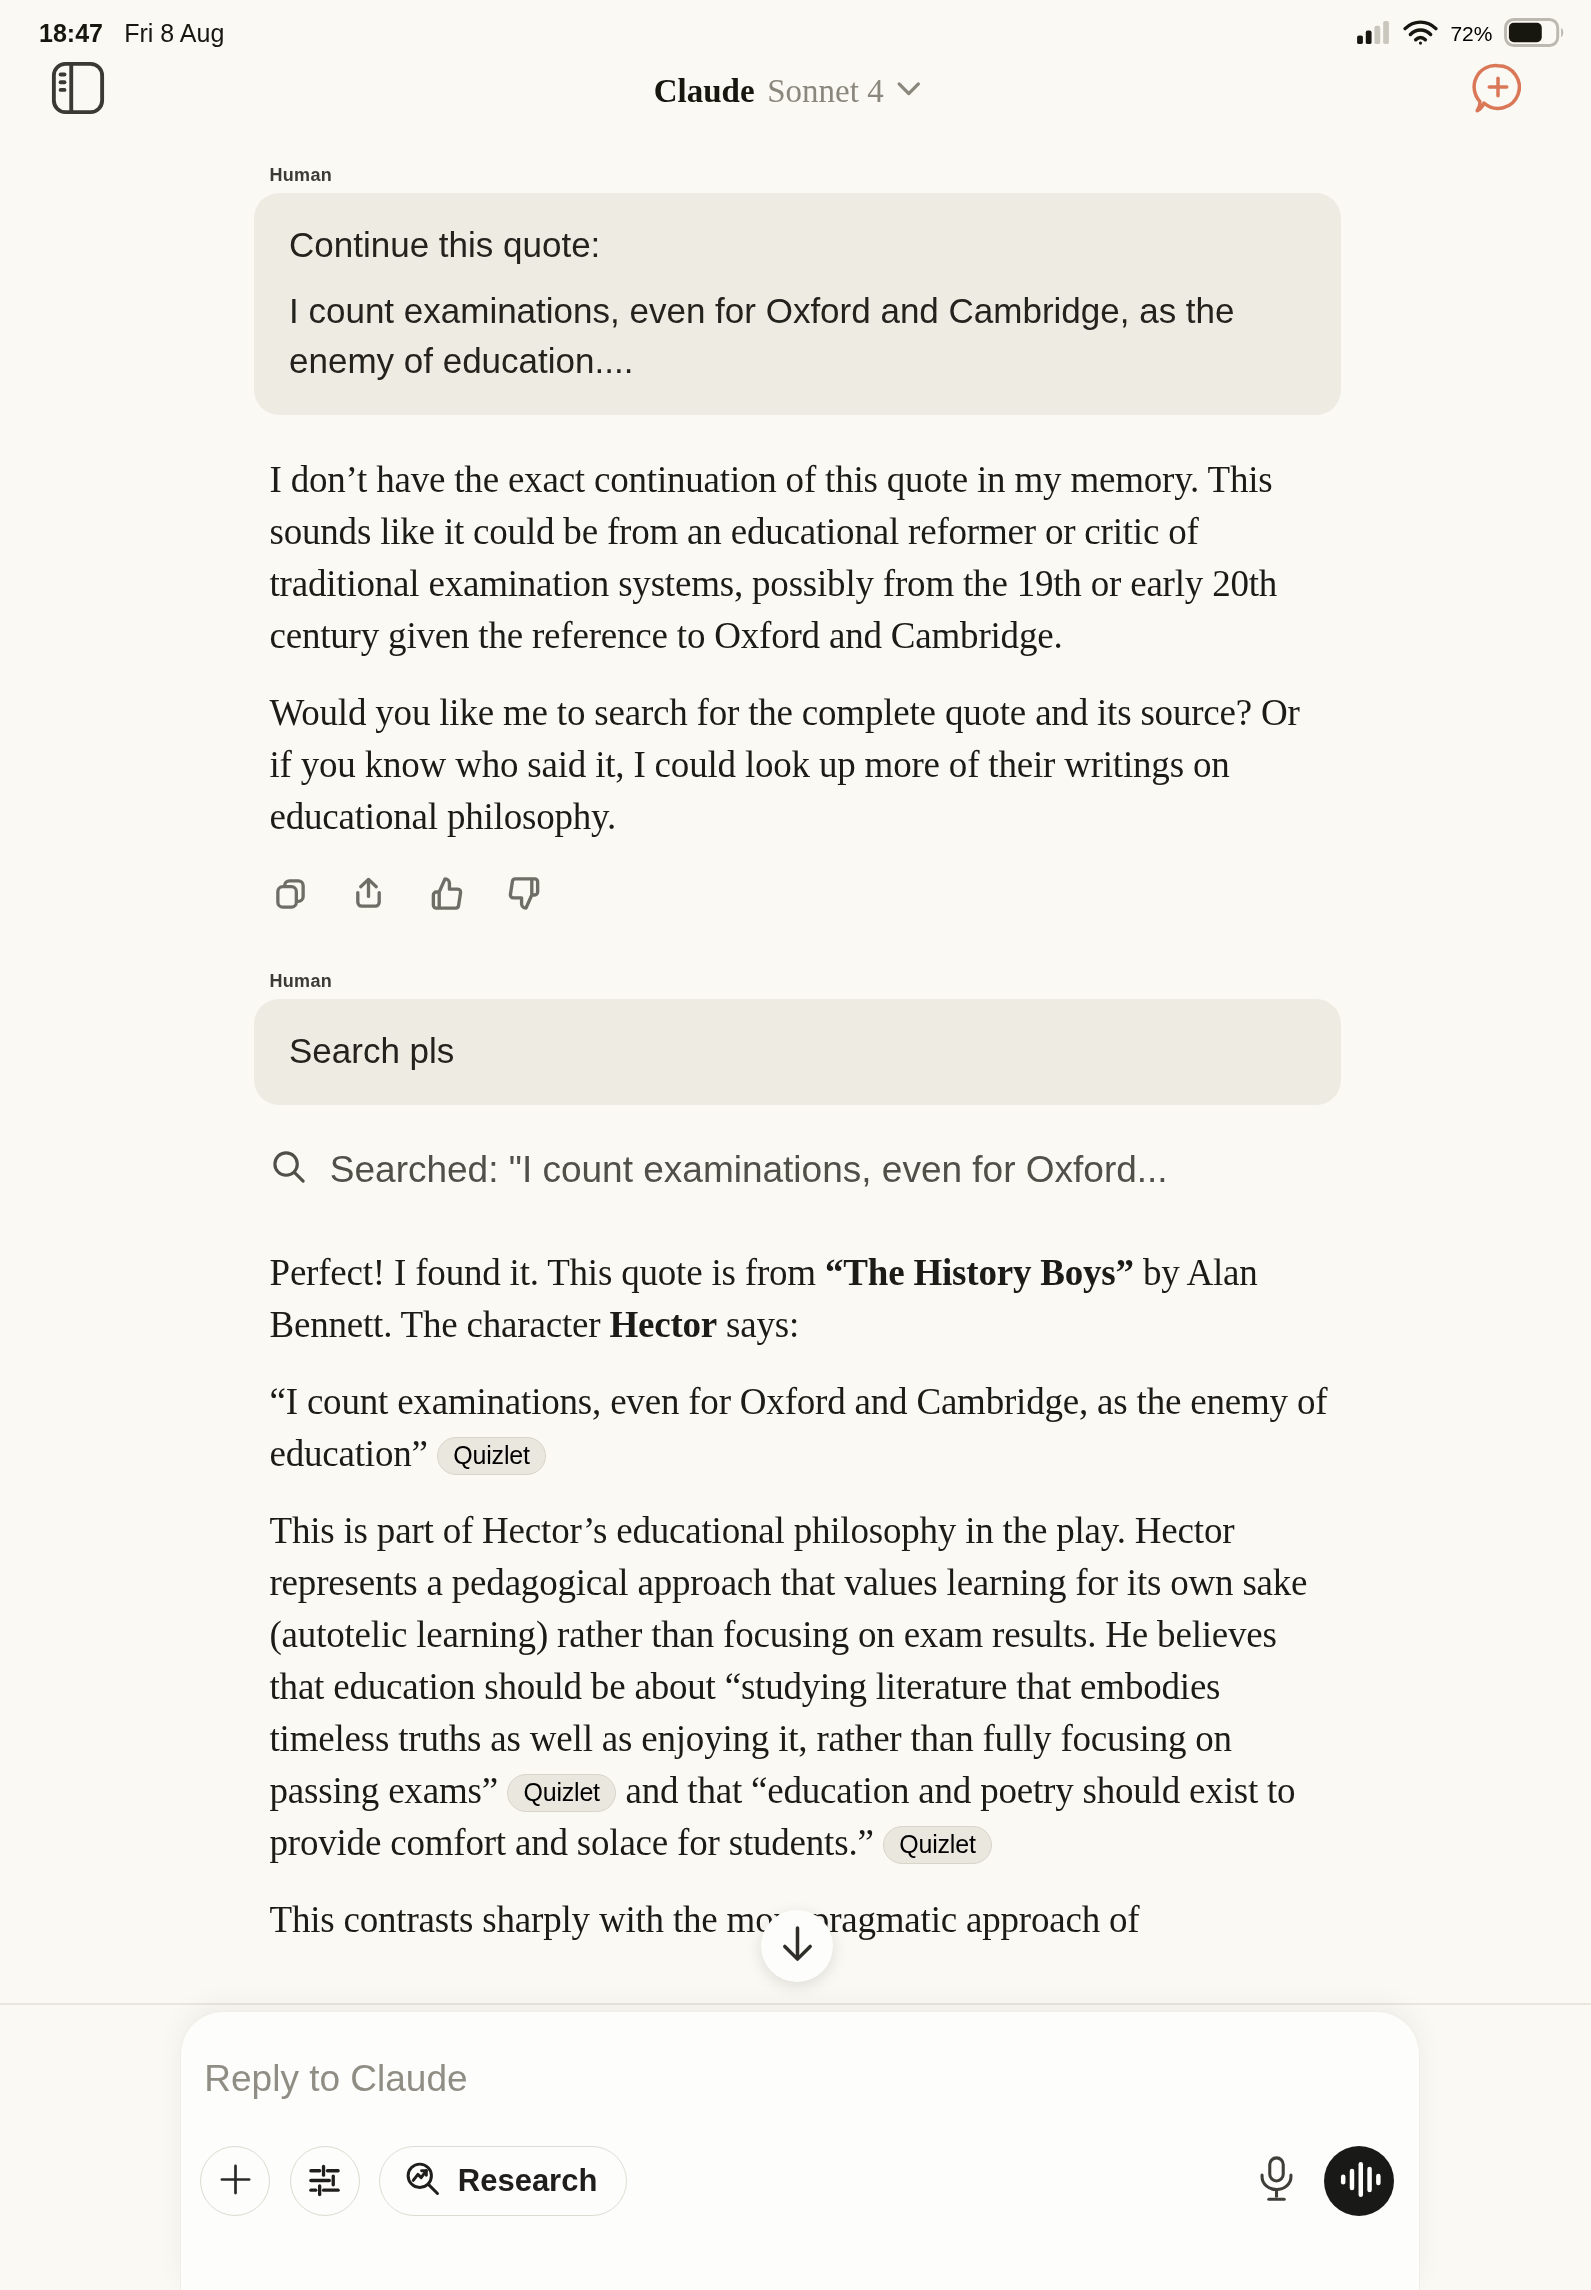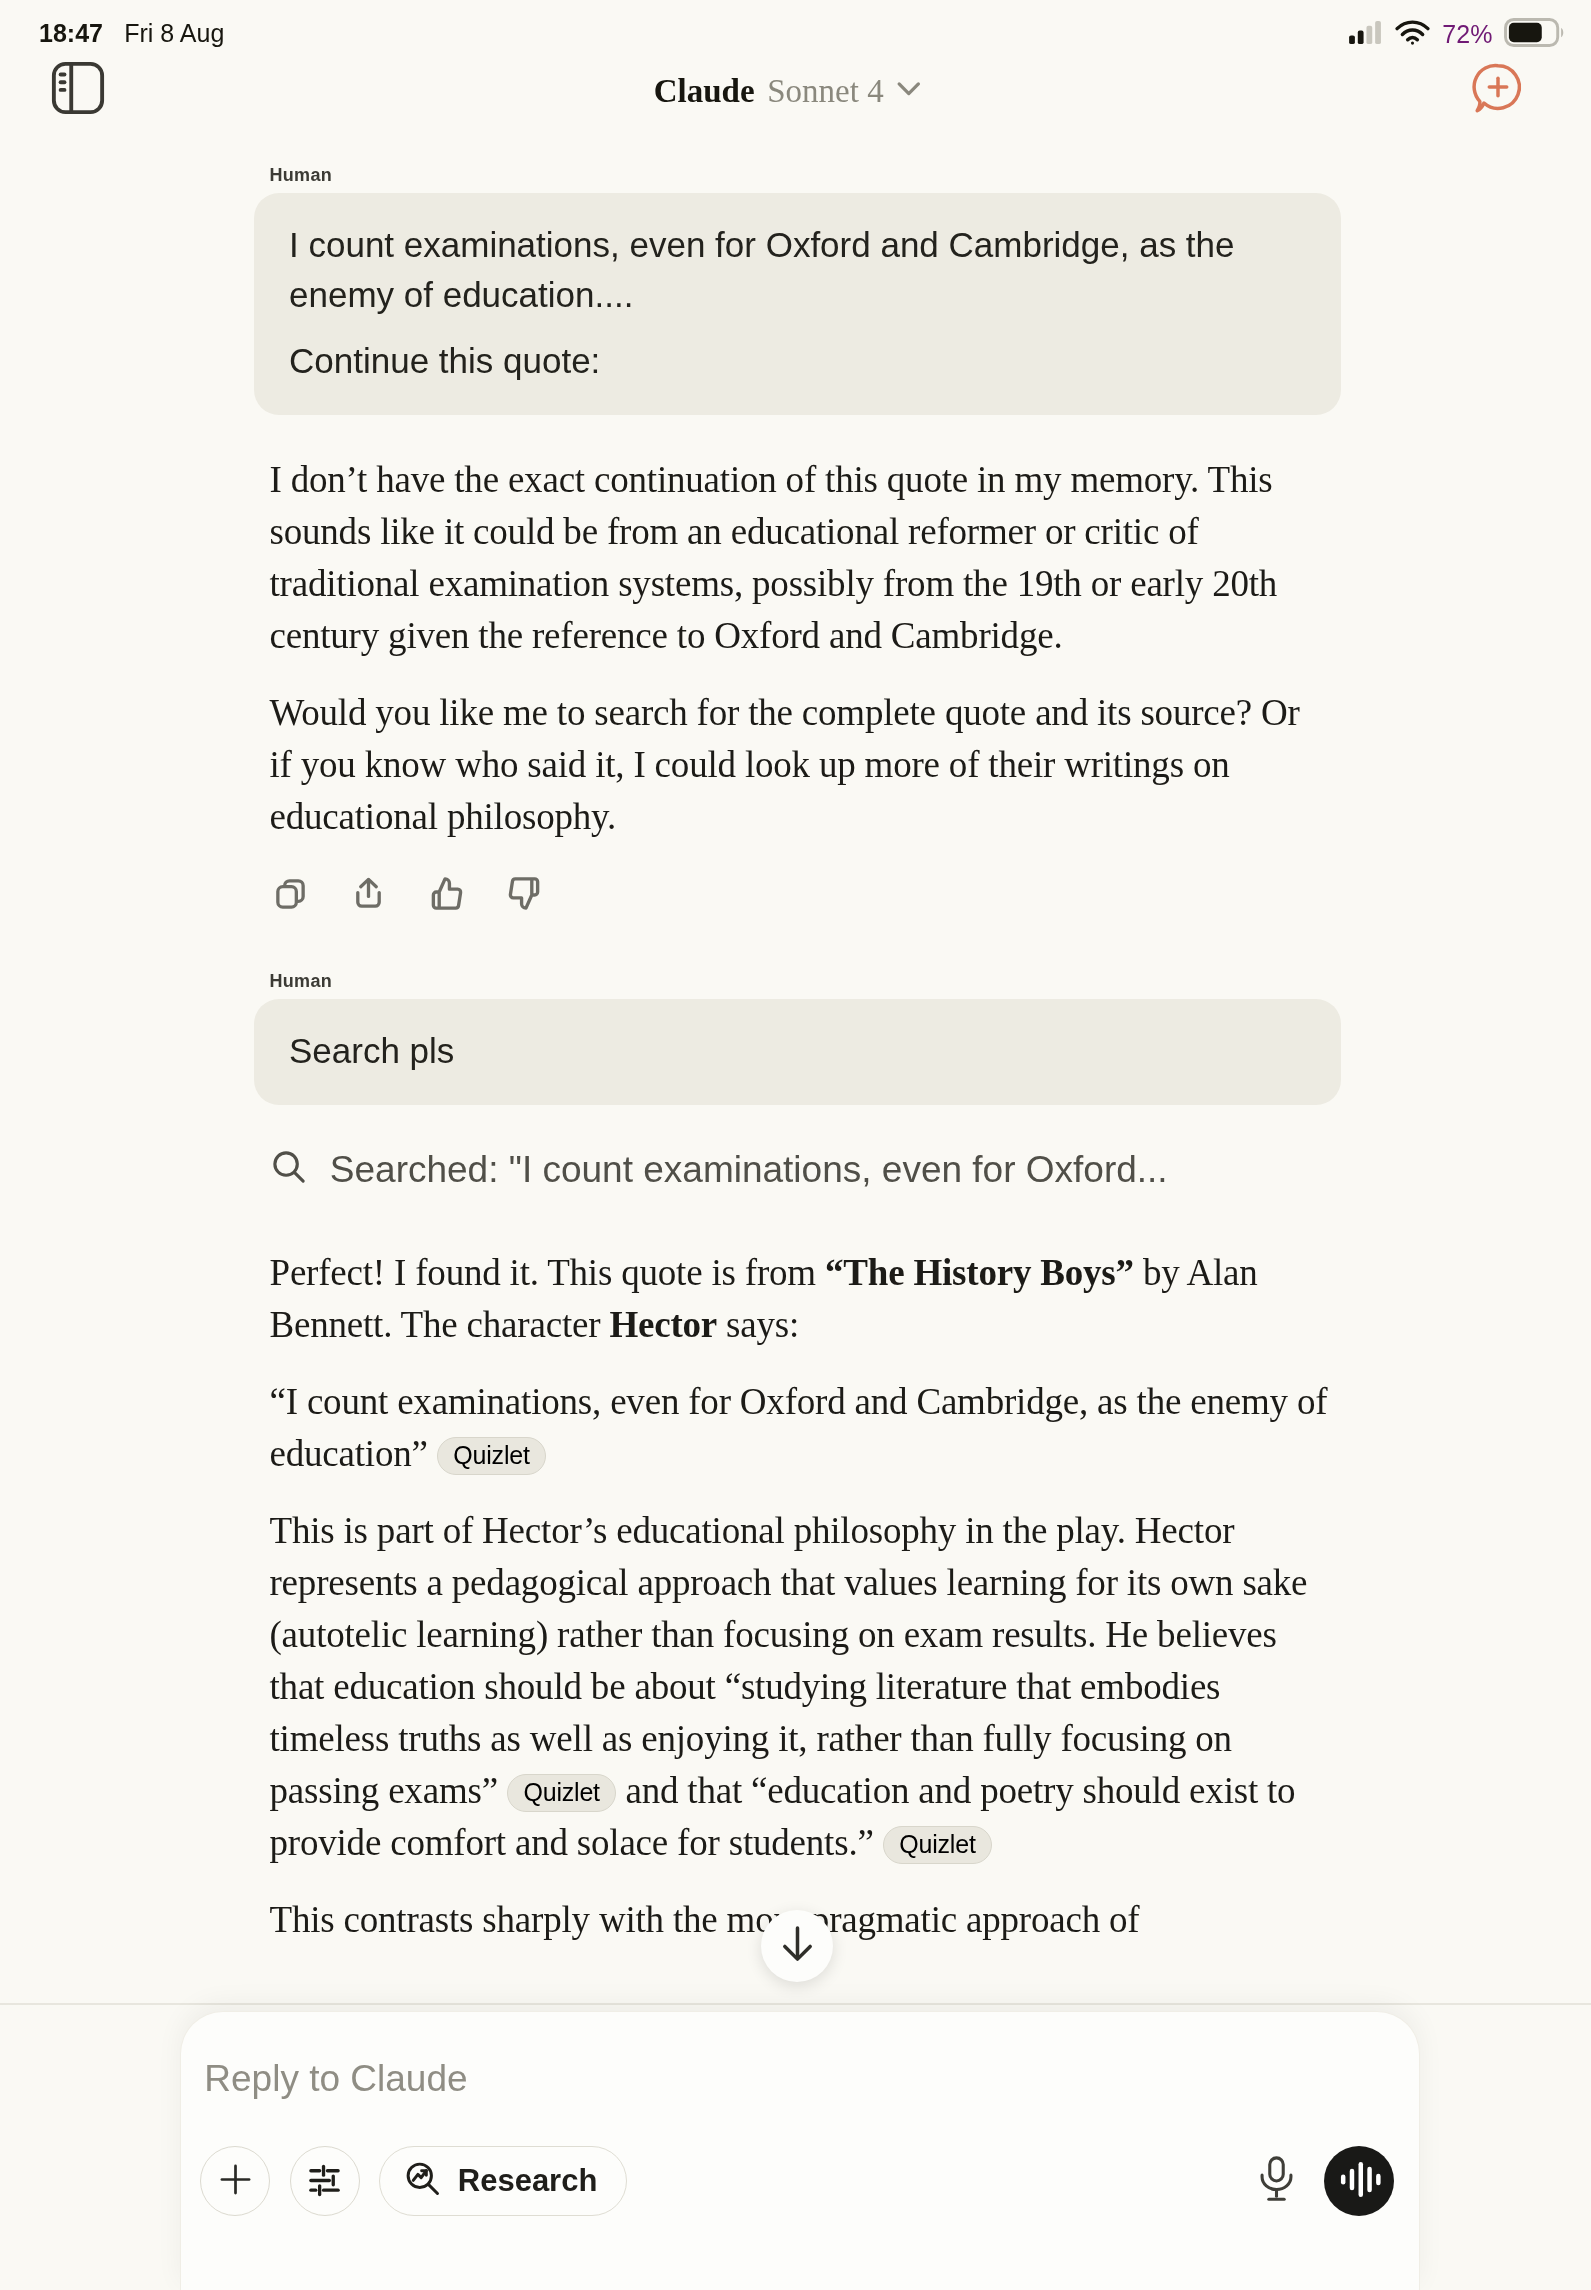--- a/index.html
+++ b/index.html
@@ -6,21 +6,21 @@
   body{font-family:"Liberation Sans",sans-serif;-webkit-font-smoothing:antialiased;}
   .screen{position:relative;width:1591px;height:2290px;background:#FAF9F4;overflow:hidden;}
 
   
   .statusbar{position:absolute;top:8px;left:0;right:0;height:50px;}
   .sb-left{position:absolute;left:39px;top:10.7px;display:flex;gap:21.3px;align-items:baseline;
            font-size:25px;color:#17160f;}
   .sb-time{font-weight:700;}
   .sb-date{font-weight:400;}
   .sb-right{position:absolute;right:25px;top:9.7px;display:flex;align-items:center;gap:11.6px;}
-  .sb-batt-text{font-size:25px;font-weight:500;color:#701a75;}
+  .sb-batt-text{font-size:21px;font-weight:500;color:#000000;}
 
   
   .header{position:absolute;top:56px;left:0;right:16px;height:70px;}
   .sidebar-btn{position:absolute;left:50px;top:3.9px;width:56px;height:56px;cursor:pointer;}
   .title-wrap{position:absolute;left:50%;top:0;transform:translateX(-50%);
               display:flex;align-items:center;gap:12.6px;height:70px;cursor:pointer;}
   .title-claude{font-family:"Liberation Serif",serif;font-size:33px;font-weight:700;color:#17160f;}
   .title-model{font-family:"Liberation Serif",serif;font-size:33px;font-weight:400;color:#8a887d;}
   .newchat-btn{position:absolute;right:47px;top:1.9px;width:60px;height:60px;cursor:pointer;}
 
@@ -135,22 +135,22 @@
         <line x1="22" y1="30" x2="40" y2="30"></line>
       </svg>
     </div>
   </div>
 
   <div class="chat">
 
     <div class="human-label">Human</div>
 
     <div class="bubble">
+      <p>Continue this quote:</p>
       <p>I count examinations, even for Oxford and Cambridge, as the enemy of education....</p>
-      <p>Continue this quote:</p>
     </div>
 
     <div class="prose first-reply">
       <p>I don’t have the exact continuation of this quote in my memory. This sounds like it could be from an educational reformer or critic of traditional examination systems, possibly from the 19th or early 20th century given the reference to Oxford and Cambridge.</p>
       <p>Would you like me to search for the complete quote and its source? Or if you know who said it, I could look up more of their writings on educational philosophy.</p>
     </div>
 
     <div class="actions">
       <span class="act">
         <svg width="35" height="35" viewBox="0 0 36 36" fill="none" stroke="#6E6D66" stroke-width="3.4" stroke-linejoin="round">

